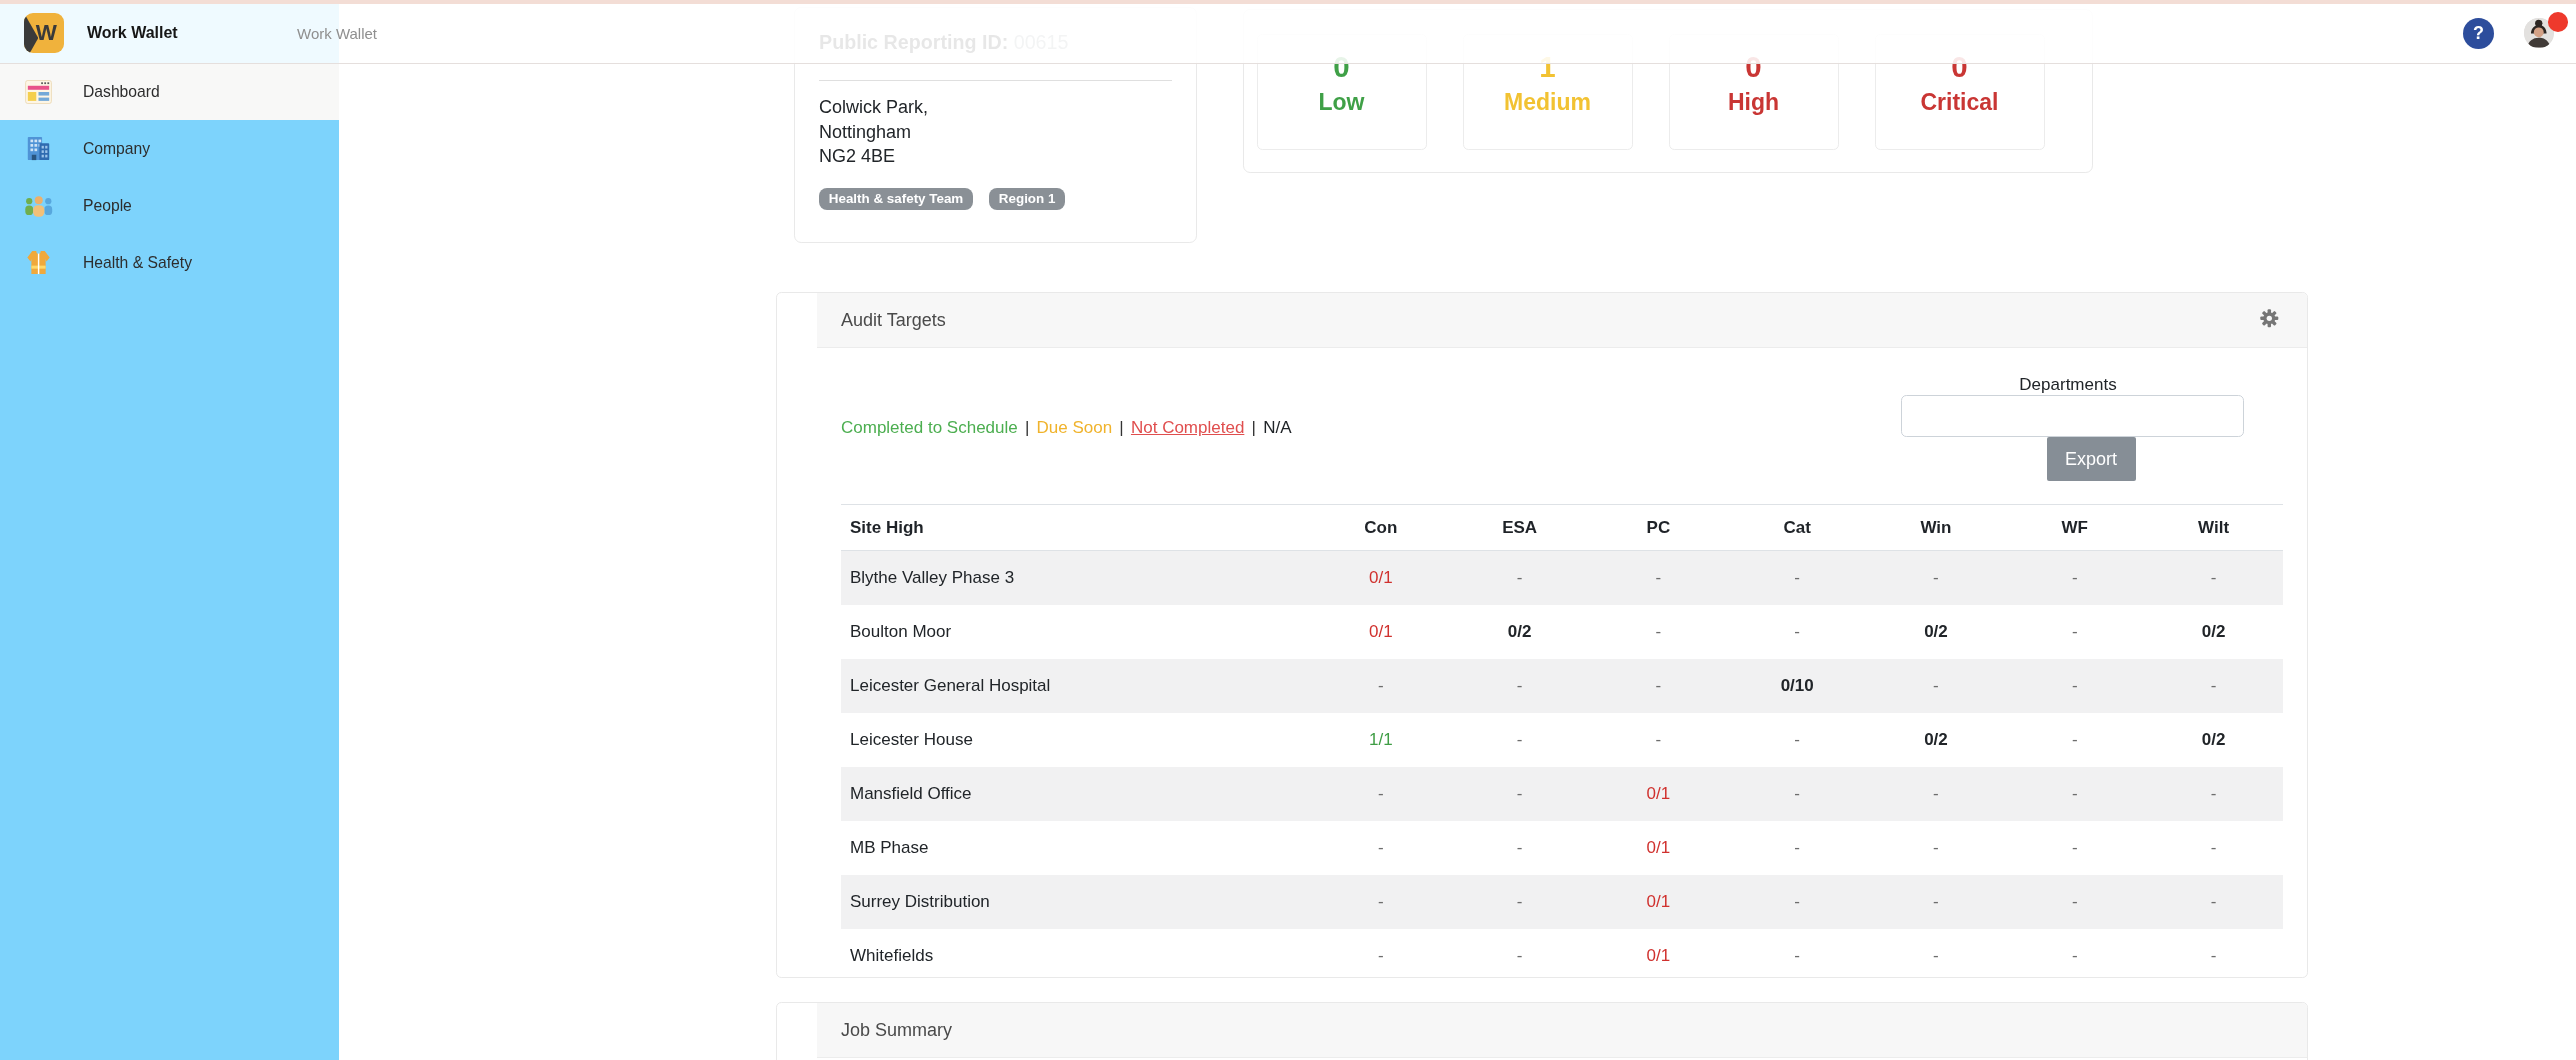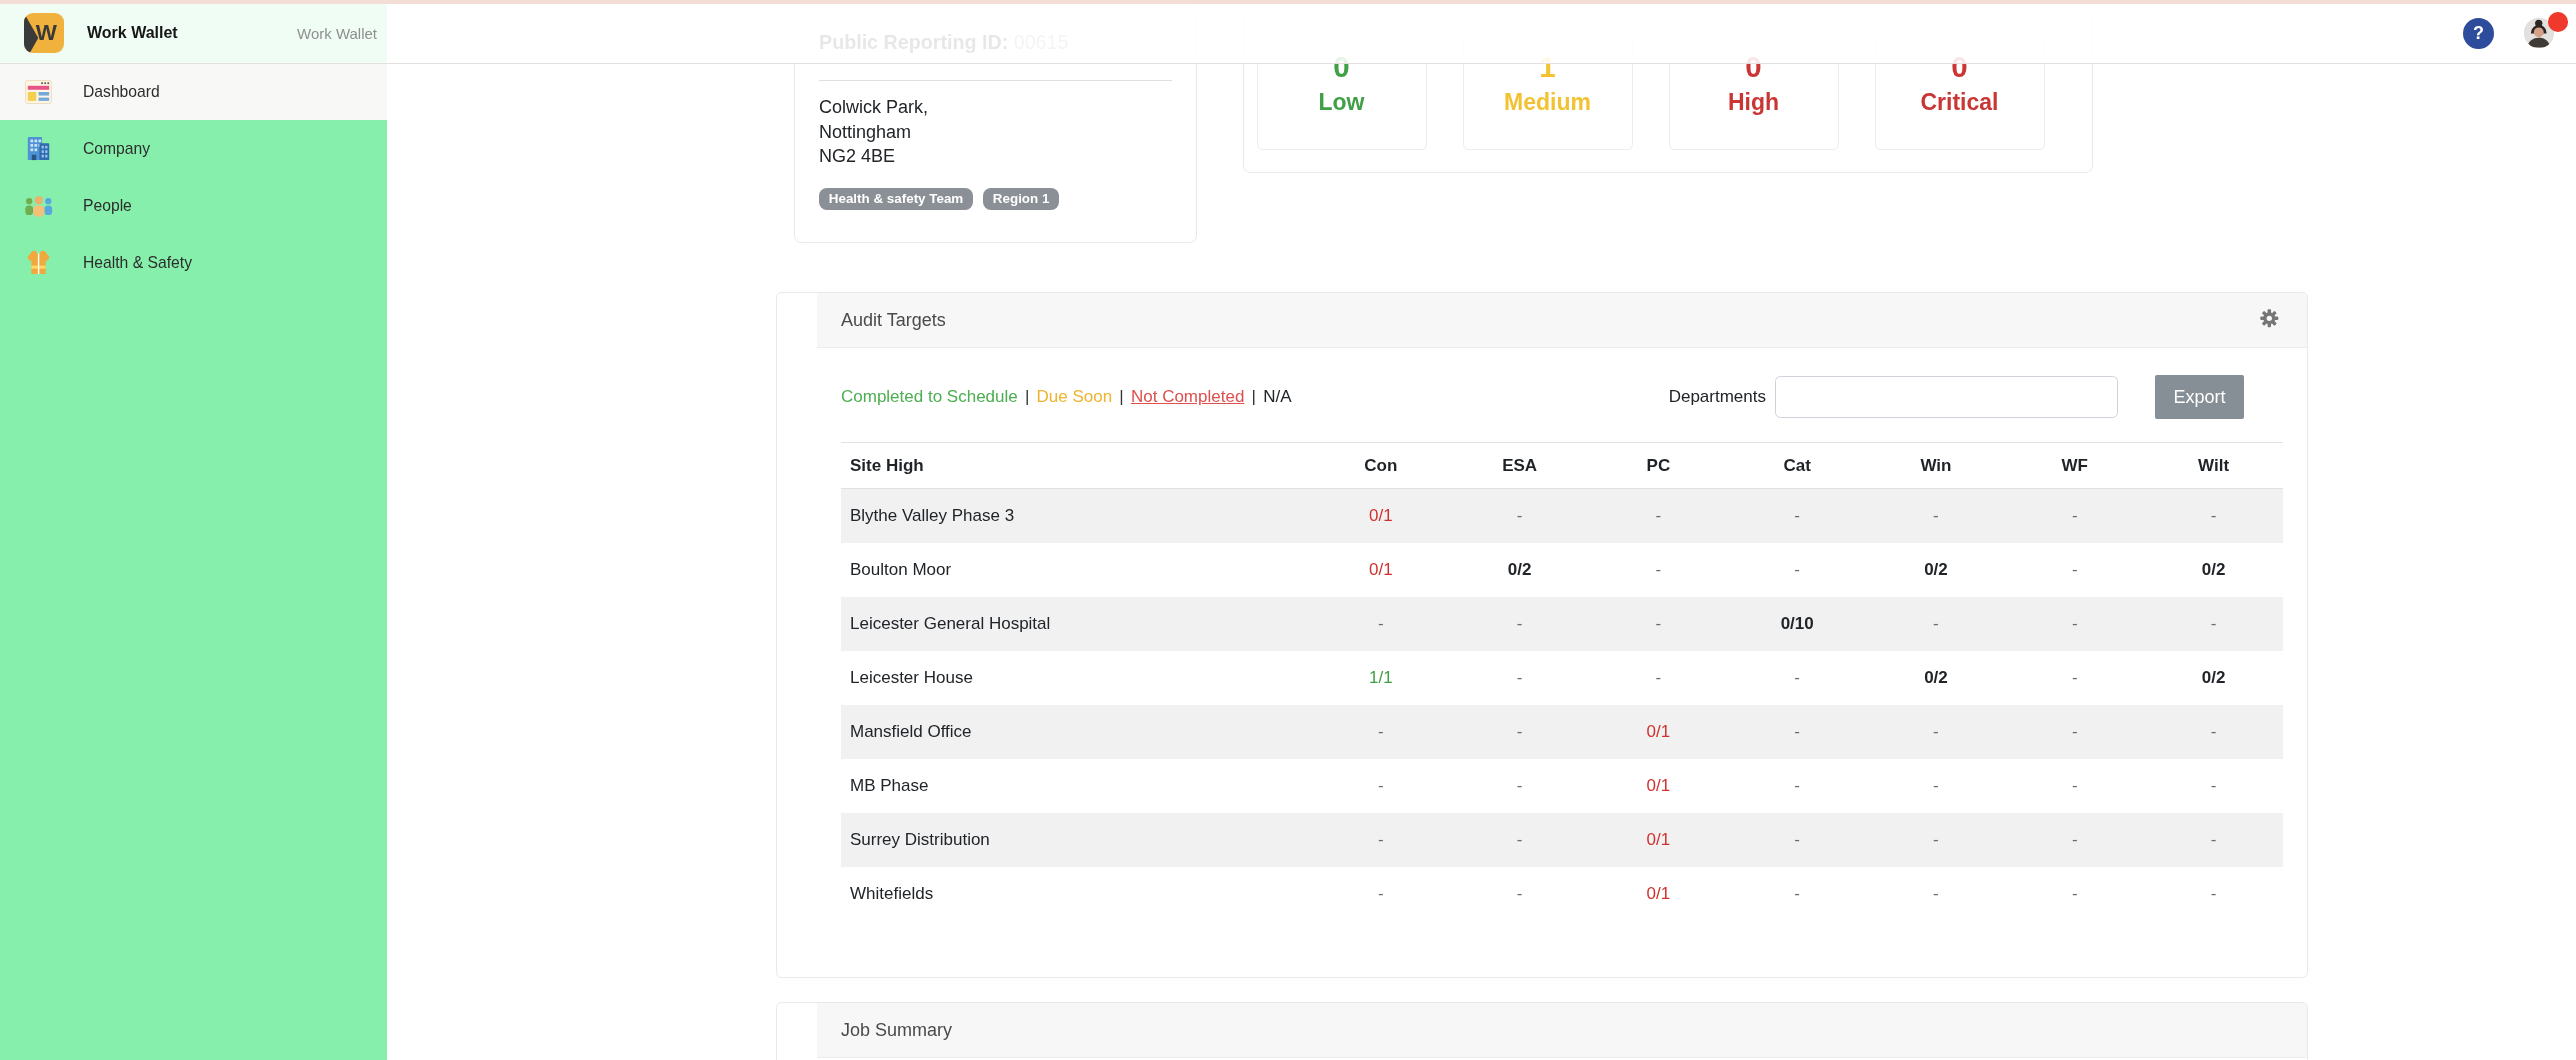--- a/index.html
+++ b/index.html
@@ -2,21 +2,21 @@
 <html style="font-size:14.3px"><head>
 <meta charset="utf-8">
 <style>
   html,body{margin:0;padding:0;background:#fff;font-family:"Liberation Sans",sans-serif;}
   .app{position:relative;width:2576px;height:1061px;background:#fff;overflow:hidden;}
 
   
   .top-strip{position:absolute;top:0;left:0;right:0;height:3.6px;background:#f3ddd5;z-index:40;}
 
   
-  .sidebar{position:absolute;left:0;top:0;width:339px;height:100%;background:#86efac;z-index:10;padding-left:48px;}
+  .sidebar{position:absolute;left:0;top:0;width:339px;height:100%;background:#7dd3fc;z-index:10;}
   .sidebar-menu{position:absolute;top:63px;left:0;right:0;}
   .side-item{height:57px;display:flex;align-items:center;padding-left:24px;gap:29.5px;font-size:15.7px;color:#2d2d2d;cursor:pointer;}
   .side-item.active{background:#f8f8f7;}
   .side-item .icn{width:29.5px;height:29.5px;display:flex;align-items:center;justify-content:center;}
 
   
   .header{position:absolute;top:3.6px;left:0;right:0;height:59px;background:rgba(255,255,255,0.88);border-bottom:0.9px solid #e5dfdd;z-index:20;display:flex;align-items:center;}
   .brand{width:288px;box-sizing:border-box;display:flex;align-items:center;gap:23px;padding-left:24px;}
   .logo{position:relative;width:40px;height:40px;border-radius:9px;background:#f0b23c;display:flex;align-items:center;justify-content:center;overflow:hidden;flex:none;}
   .logo::before{content:"";position:absolute;left:0;top:0;width:14.3px;height:40px;background:#3a3a3a;clip-path:polygon(0 0,100% 62%,40% 100%,0 100%);}
@@ -31,42 +31,42 @@
 
   
   .content{position:absolute;left:288px;top:0;right:0;bottom:0;background:#fff;z-index:5;overflow:hidden;}
 
   .site-card{position:absolute;left:506px;top:7.2px;width:403px;height:236px;box-sizing:border-box;border:0.9px solid #e9e9e9;border-radius:7.2px;padding:21.5px 24px;background:#fff;}
   .site-card-title{font-size:19.7px;font-weight:bold;color:#3c3c3c;line-height:25px;white-space:nowrap;}
   .site-card-title .idval{font-weight:normal;color:#9aa0a5;}
   .site-card hr{border:none;border-top:0.9px solid #dfdfdf;margin:25px 0 0;}
   .address{margin-top:14.3px;}
   .address div{font-size:18px;color:#212529;line-height:24.6px;}
-  .tags{margin-top:19.7px;display:flex;gap:10px;}
+  .tags{margin-top:19.7px;display:flex;gap:16px;}
   .tag{background:#8a9096;color:#fff;font-weight:bold;font-size:13.4px;line-height:16px;padding:2.7px 9.8px;border-radius:8px;white-space:nowrap;}
 
   .risk-panel{position:absolute;left:955px;top:9px;width:850px;height:164px;box-sizing:border-box;border:0.9px solid #e9e9e9;border-radius:7.2px;background:#fff;display:flex;gap:36px;padding:24px 0 0 12.5px;}
   .risk-card{width:170px;height:116px;box-sizing:border-box;border:0.9px solid #ececec;border-radius:5.4px;text-align:center;padding-top:12.5px;background:#fff;}
   .risk-count{font-size:29.5px;font-weight:bold;line-height:38px;}
   .risk-label{font-size:23px;font-weight:bold;line-height:30px;margin-top:1.8px;}
   .r-green{color:#3fa047;} .r-amber{color:#f2c232;} .r-red{color:#c93634;}
 
   .panel{position:absolute;left:488px;width:1532px;box-sizing:border-box;border:0.9px solid #e9e9e9;border-radius:5.4px;background:#fff;overflow:hidden;padding-left:40px;}
   .audit-panel{top:292px;height:686px;}
   .job-panel{top:1002px;height:179px;}
   .panel-header{height:55px;background:#f7f7f7;border-bottom:0.9px solid #ececec;display:flex;align-items:center;justify-content:space-between;padding:0 27px 0 24px;box-sizing:border-box;}
   .panel-title{font-size:18px;color:#4a4a4a;}
   .gear-btn{background:none;border:none;padding:0;cursor:pointer;display:flex;}
 
   .panel-body{padding:0 24px;}
   .controls{display:flex;align-items:center;justify-content:space-between;margin-top:27px;padding-right:39px;}
   .legend{font-size:17px;color:#333;white-space:nowrap;}
   .legend .sep{color:#333;margin:0 7.2px;}
   .c-green{color:#4cae50;} .c-amber{color:#f0b32c;} .c-red{color:#e04e4e;text-decoration:underline;} .c-black{color:#212529;margin-top:36px;}
-  .dept-group{display:flex;align-items:center;}
+  .dept-group{display:flex;align-items:center;flex-direction:column;}
   .dept-label{font-size:17px;color:#212529;margin-right:9px;}
   .dept-input{width:343px;height:42px;box-sizing:border-box;border:0.9px solid #cdd3d9;border-radius:5.4px;font-size:17px;padding:0 10.7px;outline:none;background:#fff;}
   .export-btn{margin-left:37px;width:89px;height:44px;background:#868e96;color:#fff;border:none;border-radius:2px;font-size:18px;cursor:pointer;}
 
   .audit-table{width:100%;border-collapse:collapse;table-layout:fixed;margin-top:23px;font-size:17px;}
   .audit-table th{border-top:0.9px solid #dee2e6;border-bottom:0.9px solid #dee2e6;padding:12.5px 0;font-weight:bold;color:#1f2328;text-align:center;}
   .audit-table th.site,.audit-table td.site{width:32%;text-align:left;padding-left:9px;}
   .audit-table td{padding:17px 0;text-align:center;color:#212529;}
   .audit-table tbody tr:nth-child(odd){background:#f1f1f2;}
   .s-dash{color:#6d6d6d;} .s-red{color:#d0312e;} .s-green{color:#3f9d45;} .s-na{color:#212529;font-weight:bold;}

